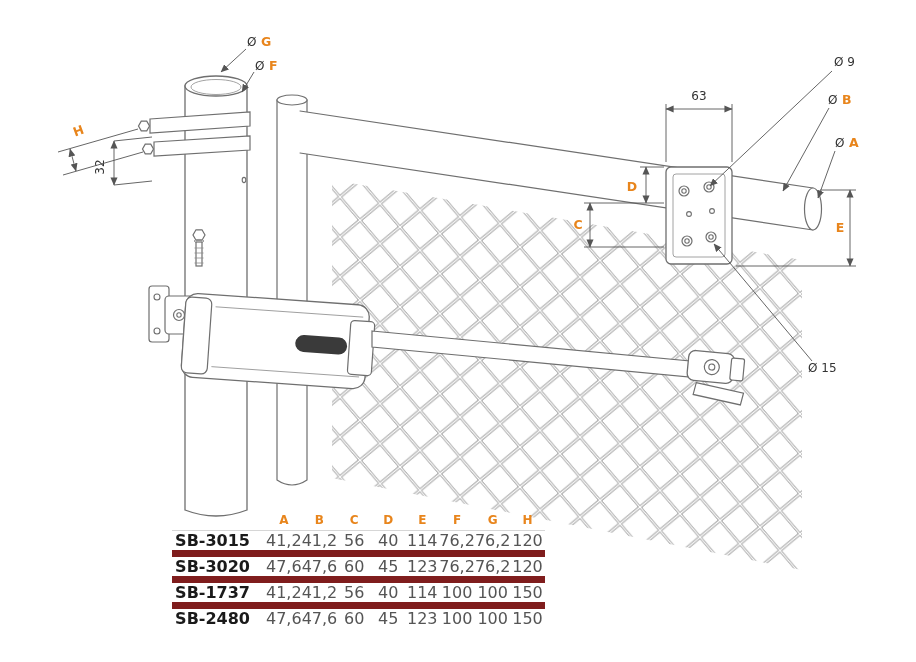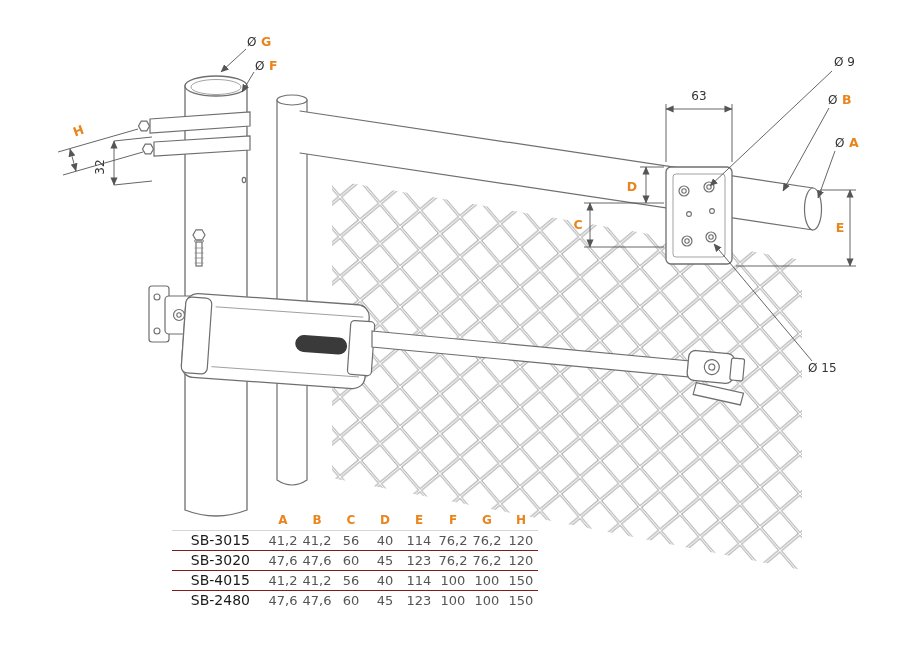--- a/index.html
+++ b/index.html
@@ -19,24 +19,24 @@
   .acctxt{font-size:12.5px;font-weight:bold;fill:#e8851c;}
   .badge{fill:#3a3a3a;stroke:none;}
 
   
   #table-wrap{position:absolute;left:172px;top:511px;}
   .spec-table{border-collapse:collapse;}
   .spec-table th,.spec-table td{padding:3px 0;line-height:13px;}
   .c-model{width:78px;text-align:right;padding-right:16px !important;}
   .c-val{width:34px;text-align:center;}
   .spec-table thead th{color:#e8851c;font-weight:bold;font-size:12px;}
-  .spec-table td.c-model{font-weight:normal;color:#1a1a1a;font-size:14px;}
-  .spec-table td.c-val{color:#555555;font-size:13px;}
+  .spec-table td.c-model{font-weight:bold;color:#1a1a1a;font-size:16px;}
+  .spec-table td.c-val{color:#555555;font-size:16px;}
   .spec-table thead tr{border-bottom:1px solid #d6d6d6;}
-  .spec-table tbody tr:not(:first-child){border-top:1px solid #7f1d1d;}
+  .spec-table tbody tr:not(:first-child){border-top:7px solid #7f1d1d;}
 </style>
 </head>
 <body>
 
 <div id="page">
 
 <svg id="drawing" viewBox="0 0 916 662" xmlns="http://www.w3.org/2000/svg">
   <defs>
     <marker id="arr" viewBox="0 0 8 7" markerWidth="9" markerHeight="8" refX="7.5" refY="3.5" orient="auto-start-reverse">
       <path d="M0 0 L8 3.5 L0 7 Z" fill="#555555"></path>
@@ -235,21 +235,21 @@
         <td class="c-val">47,6</td>
         <td class="c-val">47,6</td>
         <td class="c-val">60</td>
         <td class="c-val">45</td>
         <td class="c-val">123</td>
         <td class="c-val">76,2</td>
         <td class="c-val">76,2</td>
         <td class="c-val">120</td>
       </tr>
       <tr>
-        <td class="c-model">SB-4015</td>
+        <td class="c-model">SB-1737</td>
         <td class="c-val">41,2</td>
         <td class="c-val">41,2</td>
         <td class="c-val">56</td>
         <td class="c-val">40</td>
         <td class="c-val">114</td>
         <td class="c-val">100</td>
         <td class="c-val">100</td>
         <td class="c-val">150</td>
       </tr>
       <tr>

